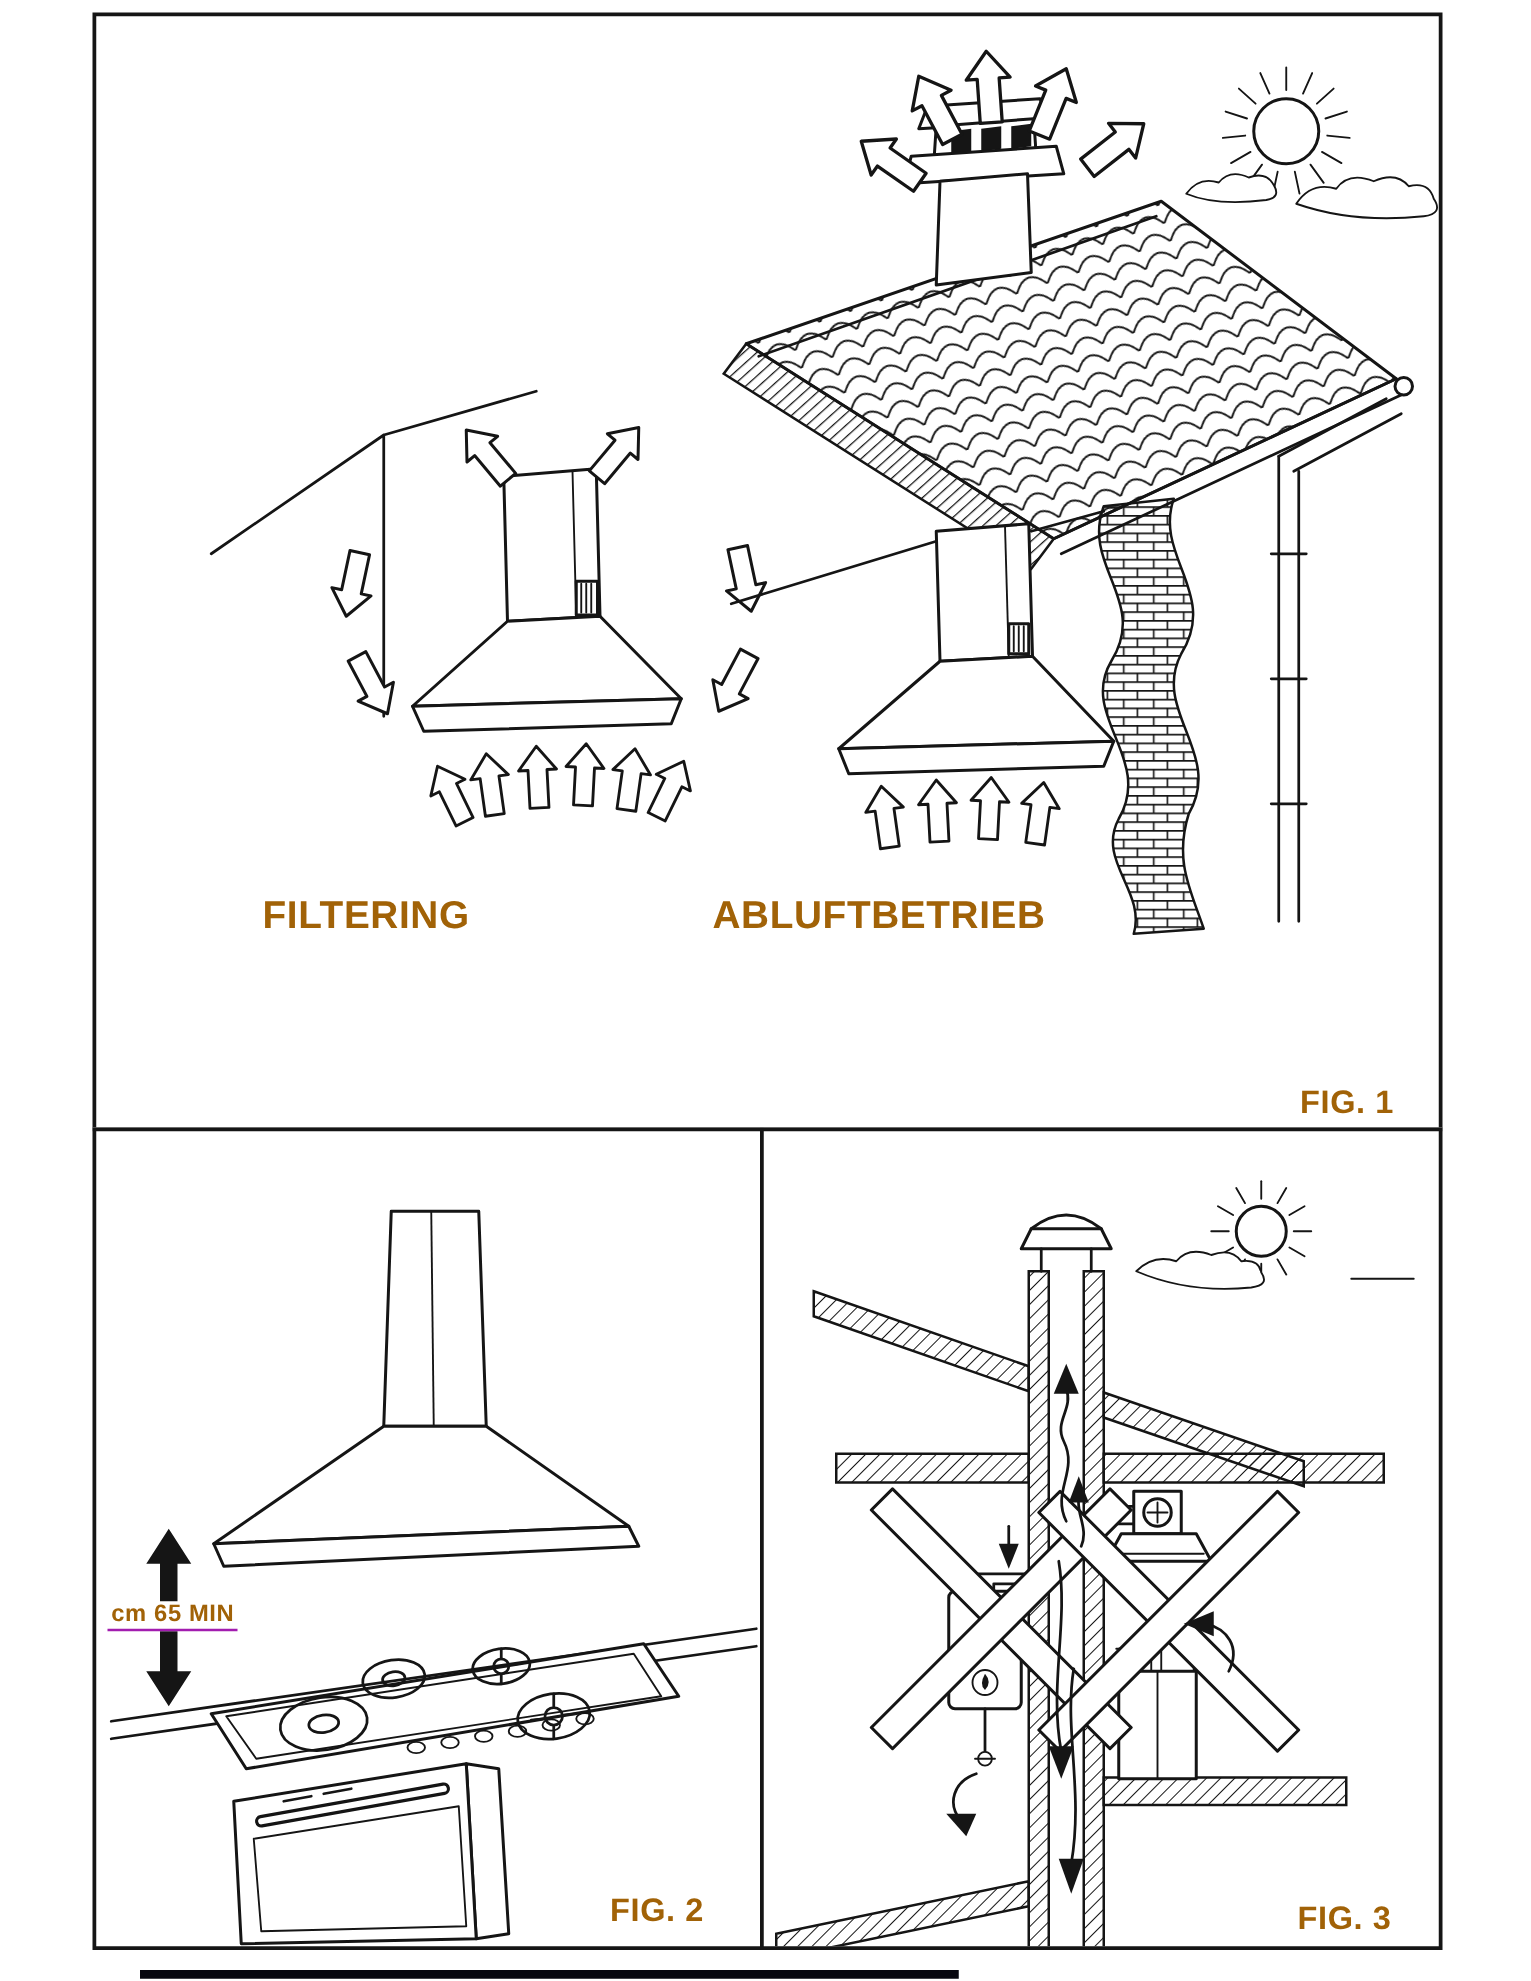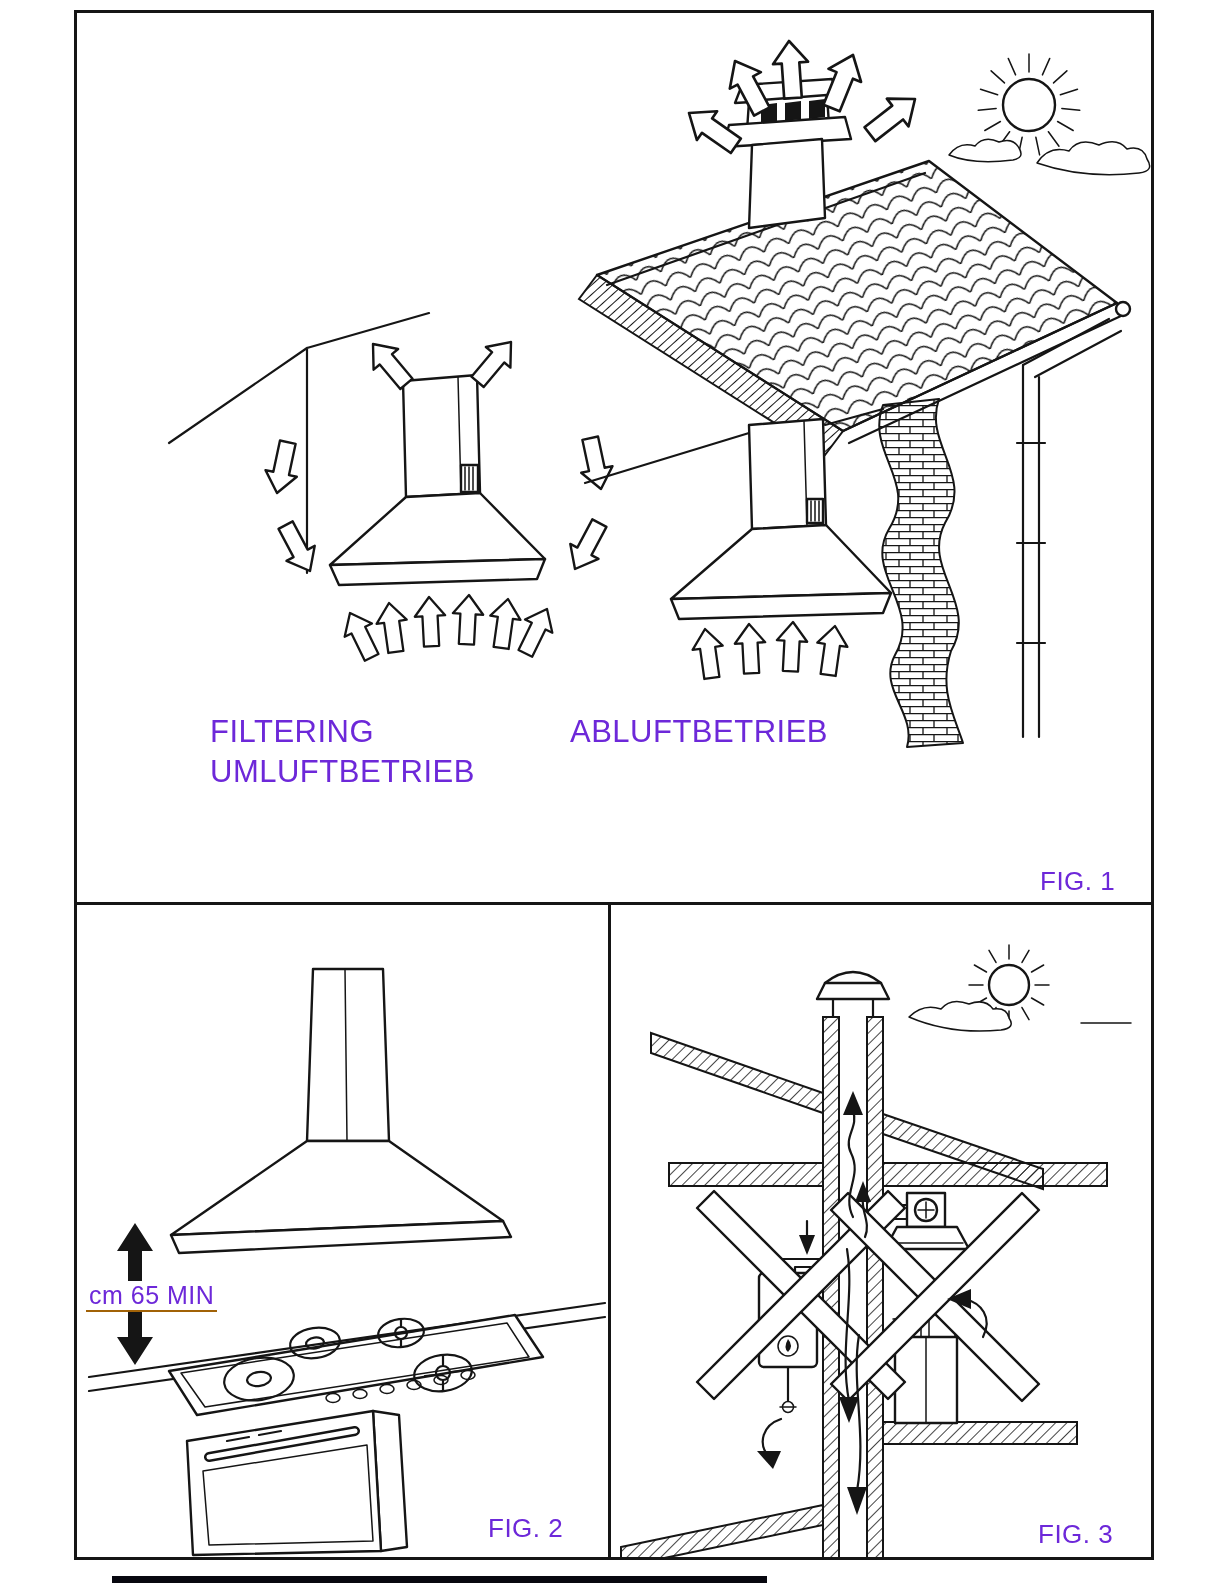--- a/index.html
+++ b/index.html
@@ -1,24 +1,24 @@
 <!DOCTYPE html>
 <html><head>
 <meta charset="utf-8">
 <style>
   *{margin:0;padding:0;box-sizing:border-box}
   html,body{background:#ddd}
   #page{position:relative;width:1225px;height:1585px;background:#fff;margin:0 auto;
         font-family:"Liberation Sans",sans-serif;color:#151515;overflow:hidden}
   .panel{position:absolute;border:3px solid #151515;background:#fff}
   .panel>svg{position:absolute;left:0;top:0;width:100%;height:100%}
-  .lbl{position:absolute;z-index:3;font-weight:normal;color:#6d28d9;letter-spacing:.5px;white-space:nowrap}
+  .lbl{position:absolute;z-index:3;font-weight:bold;color:#a16207;letter-spacing:.5px;white-space:nowrap}
   .two-line{font-size:31px;line-height:40px}
   .caption{font-size:26px}
-  .small-note{font-size:25px;background:#fff;padding:0 3px;border-bottom:2px solid #a16207}
+  .small-note{font-size:19px;background:#fff;padding:0 3px;border-bottom:2px solid #a21caf}
   #artifact-bar{position:absolute;z-index:4;background:#07070f}
   
   .s{fill:none;stroke:#151515;stroke-width:2.2;stroke-linecap:round;stroke-linejoin:round}
   .w{fill:#fff;stroke:#151515;stroke-width:2.4;stroke-linejoin:round;stroke-linecap:round}
   .k{fill:#151515;stroke:none}
   .thin{stroke-width:1.5}
 </style>
 </head>
 <body>
 
@@ -292,21 +292,20 @@
       </g>
       <g>
         <path class="w thin" d="M298 112 q14 -14 32 -8 q10 -12 28 -5 q16 -6 24 5 q14 -2 16 9 q7 10 -8 12 q-50 5 -92 -13 Z"></path>
         <path class="s thin" d="M470 118 H520"></path>
       </g>
     </svg>
   </div>
 
   <div class="lbl two-line" style="left:210px;top:712px">
     <div>FILTERING</div>
-    <div>UMLUFTBETRIEB</div>
   </div>
   <div class="lbl two-line" style="left:570px;top:712px">
     <div>ABLUFTBETRIEB</div>
   </div>
 
   <div class="lbl caption" style="left:1040px;top:866px">FIG. 1</div>
 
   <div class="lbl small-note" style="left:86px;top:1281px">cm 65 MIN</div>
 
   <div class="lbl caption" style="left:488px;top:1513px">FIG. 2</div>

